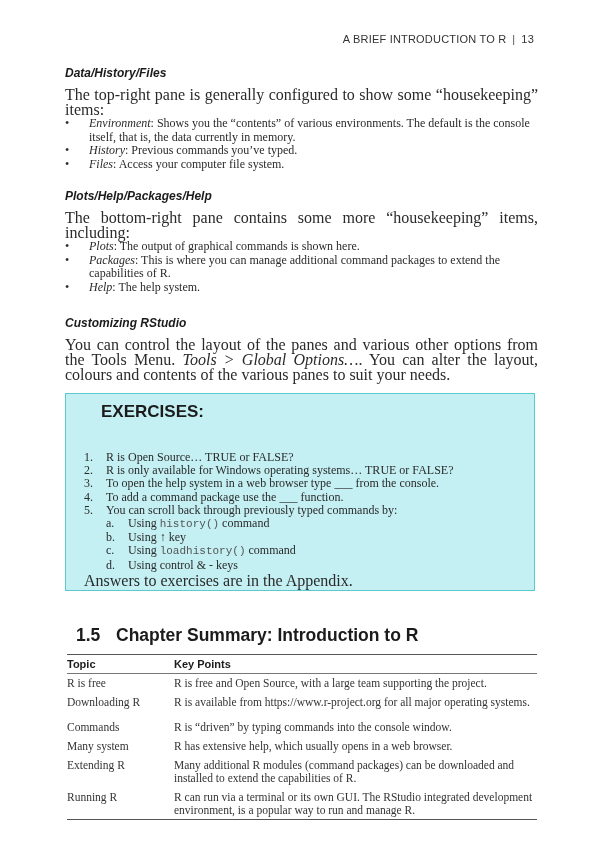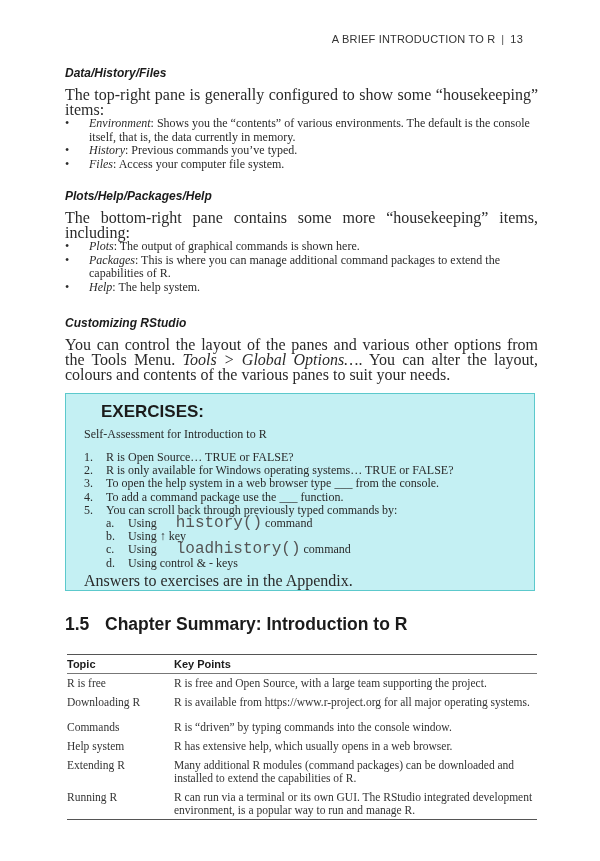--- a/index.html
+++ b/index.html
@@ -1,21 +1,21 @@
 <!DOCTYPE html>
 <html><head>
 <meta charset="utf-8">
 <style>
   html, body { margin: 0; padding: 0; }
   body {
     width: 600px; height: 861px; background: #ffffff; position: relative; overflow: hidden;
     font-family: "Liberation Serif", "DejaVu Serif", serif; color: #2a2a2a;
   }
   .running-head {
-    position: absolute; top: 33px; right: 77px;
+    position: absolute; top: 33px; right: 66px;
     font-family: "Liberation Sans", "DejaVu Sans", sans-serif;
     font-size: 11px; letter-spacing: 0.2px; color: #333;
   }
   .running-head .sep { margin: 0 6px; color: #555; }
   .content { position: absolute; left: 65px; width: 473px; top: 0; }
   h3.sub {
     font-family: "Liberation Sans", "DejaVu Sans", sans-serif;
     font-style: italic; font-weight: bold; font-size: 12px; color: #1b1b1b;
     margin: 0; position: absolute; left: 0;
   }
@@ -41,24 +41,24 @@
   }
   .exercise-box .intro { position: absolute; left: 18px; top: 33px; font-size: 12px; }
   .exercise-box ol.ex {
     position: absolute; left: 18px; top: 57px; margin: 0; padding: 0; list-style: none;
     font-size: 12px; line-height: 13.2px; width: 440px;
   }
   .exercise-box ol.ex li { position: relative; padding-left: 22px; }
   .exercise-box ol.ex li .num { position: absolute; left: 0; }
   .exercise-box ol.sub { list-style: none; margin: 0; padding: 0; }
   .exercise-box ol.sub li { padding-left: 22px; position: relative; }
-  .mono { font-family: "Liberation Mono", "DejaVu Sans Mono", monospace; font-size: 16px; color: #555; margin-left: 16px; }
+  .mono { font-family: "Liberation Mono", "DejaVu Sans Mono", monospace; font-size: 11px; color: #555; }
   .exercise-box .answers { position: absolute; left: 18px; top: 178px; font-size: 16px; }
   h2.section {
-    position: absolute; left: 65px; top: 614px; margin: 0;
+    position: absolute; left: 65px; top: 614px; margin: 11px;
     font-family: "Liberation Sans", "DejaVu Sans", sans-serif; font-weight: bold;
     font-size: 17.5px; color: #1b1b1b;
   }
   h2.section .num { display: inline-block; width: 40px; }
   table.summary {
     position: absolute; left: 67px; top: 654px; width: 470px; border-collapse: collapse;
     font-size: 11.5px; line-height: 13px;
   }
   table.summary thead th {
     font-family: "Liberation Sans", "DejaVu Sans", sans-serif; font-weight: bold; font-size: 11px;
@@ -94,21 +94,20 @@
     <li><span class="dot">•</span><em>Packages</em><span>: This is where you can manage additional command packages to extend the capabilities of R.</span></li>
     <li><span class="dot">•</span><em>Help</em><span>: The help system.</span></li>
   </ul>
 
   <h3 class="sub" style="top:316px">Customizing RStudio</h3>
   <p class="body" style="top:337px"><span>You can control the layout of the panes and various other options from the Tools Menu. </span><em>Tools &gt; Global Options…</em><span>. You can alter the layout, colours and contents of the various panes to suit your needs.</span></p>
 </div>
 
 <div class="exercise-box" style="background: rgb(196, 240, 243); border-color: rgb(92, 201, 204);">
   <div class="title">EXERCISES:</div>
-  <div class="intro">Self-Assessment for Introduction to R</div>
   <ol class="ex">
     <li><span class="num">1.</span><span>R is Open Source… TRUE or FALSE?</span></li>
     <li><span class="num">2.</span><span>R is only available for Windows operating systems… TRUE or FALSE?</span></li>
     <li><span class="num">3.</span><span>To open the help system in a web browser type ___ from the console.</span></li>
     <li><span class="num">4.</span><span>To add a command package use the ___ function.</span></li>
     <li><span class="num">5.</span><span>You can scroll back through previously typed commands by:</span>
       <ol class="sub">
         <li><span class="num">a.</span><span>Using </span><span class="mono">history()</span><span> command</span></li>
         <li><span class="num">b.</span><span>Using ↑ key</span></li>
         <li><span class="num">c.</span><span>Using </span><span class="mono">loadhistory()</span><span> command</span></li>
@@ -135,21 +134,21 @@
       </tr>
     <tr>
         <td class="topic">Downloading R</td>
         <td>R is available from https://www.r-project.org for all major operating systems.</td>
       </tr>
     <tr class="gap">
         <td class="topic">Commands</td>
         <td>R is “driven” by typing commands into the console window.</td>
       </tr>
     <tr>
-        <td class="topic">Help system</td>
+        <td class="topic">Many system</td>
         <td>R has extensive help, which usually opens in a web browser.</td>
       </tr>
     <tr>
         <td class="topic">Extending R</td>
         <td>Many additional R modules (command packages) can be downloaded and installed to extend the capabilities of R.</td>
       </tr>
     <tr class="last">
         <td class="topic">Running R</td>
         <td>R can run via a terminal or its own GUI. The RStudio integrated development environment, is a popular way to run and manage R.</td>
       </tr>

